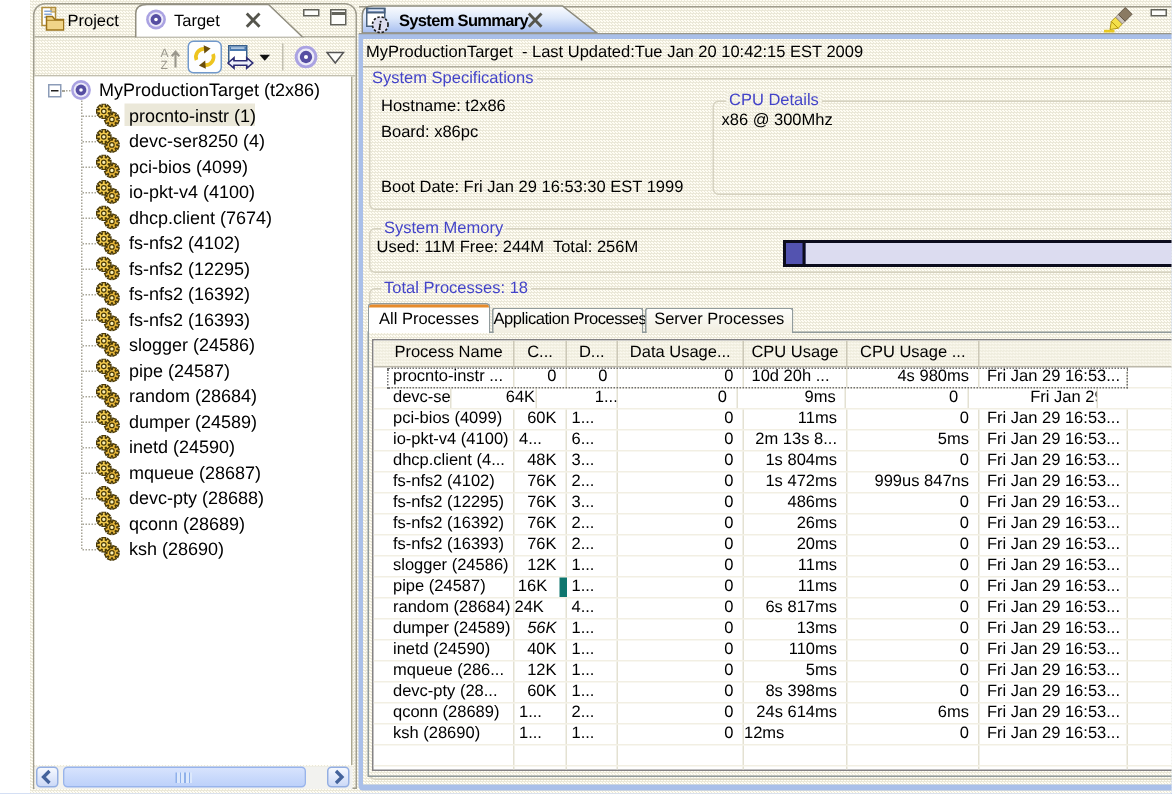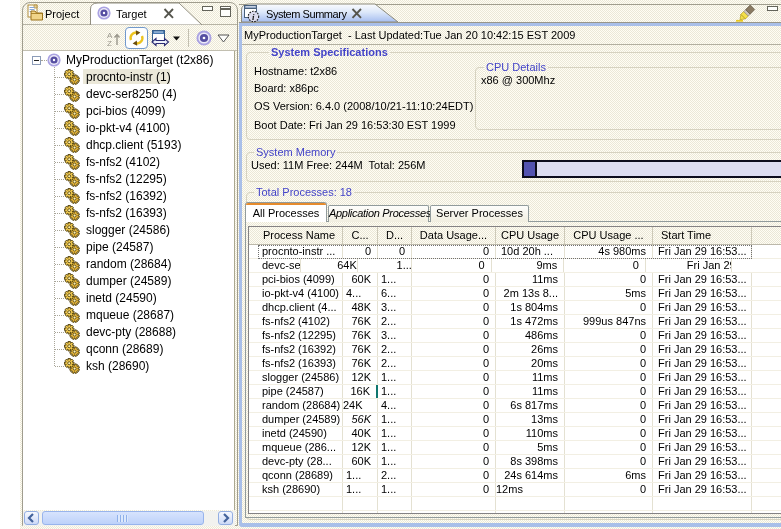--- a/index.html
+++ b/index.html
@@ -125,21 +125,21 @@
       <div class="t tr12" style="left:66px;top:104px;">pci-bios (4099)</div>
       <div class="doth" style="left:35px;top:128px;width:9px;"></div>
       <svg class="ab" style="left:44px;top:120px" width="16" height="16" viewBox="0 0 16 16">
         <use href="#gear"></use>
       </svg>
       <div class="t tr12" style="left:66px;top:121px;">io-pkt-v4 (4100)</div>
       <div class="doth" style="left:35px;top:145px;width:9px;"></div>
       <svg class="ab" style="left:44px;top:137px" width="16" height="16" viewBox="0 0 16 16">
         <use href="#gear"></use>
       </svg>
-      <div class="t tr12" style="left:66px;top:138px;">dhcp.client (5193)</div>
+      <div class="t tr12" style="left:66px;top:138px;">dhcp.client (7674)</div>
       <div class="doth" style="left:35px;top:162px;width:9px;"></div>
       <svg class="ab" style="left:44px;top:154px" width="16" height="16" viewBox="0 0 16 16">
         <use href="#gear"></use>
       </svg>
       <div class="t tr12" style="left:66px;top:155px;">fs-nfs2 (4102)</div>
       <div class="doth" style="left:35px;top:179px;width:9px;"></div>
       <svg class="ab" style="left:44px;top:171px" width="16" height="16" viewBox="0 0 16 16">
         <use href="#gear"></use>
       </svg>
       <div class="t tr12" style="left:66px;top:172px;">fs-nfs2 (12295)</div>
@@ -230,21 +230,21 @@
       </defs>
   <path d="M1.5,19 L1.5,7 Q1.5,1 9,1 L135,1 L158,19 Z" fill="url(#tabg)" stroke="#8c8a7c"></path>
 </svg>
 <svg class="ab" style="left:224px;top:5px" width="16" height="18" viewBox="0 0 16 18">
   <rect x="0.5" y="0.5" width="12" height="12" fill="#fff" stroke="#48607c"></rect>
   <rect x="0.5" y="0.5" width="12" height="3" fill="#7890b8" stroke="#48607c"></rect>
   <rect x="1.6" y="1.3" width="10" height="1" fill="#e8eef6"></rect>
   <circle cx="9.5" cy="11.5" r="5.2" fill="#dcdcee" stroke="#1a1a1a" stroke-width="1.1" stroke-dasharray="1.6,1.2"></circle>
   <text x="8" y="15" font-size="9" font-family="Liberation Serif" fill="#111" font-weight="bold" font-style="italic">i</text>
 </svg>
-<div class="t" style="left:246px;top:8px;letter-spacing:-0.45px;">System Summary</div>
+<div class="t" style="left:246px;top:8px;letter-spacing:-0.45px;font-weight:bold;">System Summary</div>
 <svg class="ab" style="left:331px;top:8px" width="12" height="11" viewBox="0 0 12 11">
   <path d="M1.5,1 L10,9.8 M10,1 L1.5,9.8" stroke="#55554d" stroke-width="1.9"></path>
 </svg>
 
 <svg class="ab" style="left:714px;top:4px" width="24" height="18" viewBox="0 0 24 18">
   <g transform="rotate(-45 12 9)">
     <path d="M3,9.5 L7.5,6.3 L7.5,12.7 Z" fill="#f4e04a" stroke="#b09410" stroke-width="0.6"></path>
     <rect x="7.5" y="6.3" width="4" height="6.4" fill="#f4e04a" stroke="#b09410" stroke-width="0.6"></rect>
     <rect x="11.5" y="6.3" width="2.6" height="6.4" fill="#ccc4bc" stroke="#887c70" stroke-width="0.5"></rect>
     <rect x="14.1" y="6.3" width="6.5" height="6.4" fill="#8a7a62" stroke="#5c5040" stroke-width="0.6"></rect>
@@ -253,24 +253,23 @@
 </svg>
 <div class="ab" style="left:747px;top:6px;width:9px;height:3px;border:1px solid #63635a;background:#fdfdfb;"></div>
 <div class="ab" style="left:764px;top:6px;width:9px;height:9px;border:1px solid #63635a;background:#fdfdfb;">
   <div style="height:2px;background:#63635a;margin-top:1px;"></div>
 </div>
 
 <div class="t" style="left:224px;top:29px;">MyProductionTarget&nbsp; - Last Updated:Tue Jan 20 10:42:15 EST 2009</div>
 <div class="ab" style="left:222px;top:44px;width:554px;height:1px;background:#b2afa0;"></div>
 
 <div class="grp" style="left:226px;top:52px;width:545px;height:86px;"></div>
-<div class="grplabel" style="left:249px;top:46px;font-weight:bold;">System Specifications</div>
+<div class="grplabel" style="left:226px;top:46px;">System Specifications</div>
 <div class="t" style="left:234px;top:65px;">Hostname: t2x86</div>
 <div class="t" style="left:234px;top:82px;">Board: x86pc</div>
-<div class="t" style="left:234px;top:100px;">OS Version: 6.4.0 (2008/10/21-11:10:24EDT)</div>
 <div class="t" style="left:234px;top:119px;">Boot Date: Fri Jan 29 16:53:30 EST 1999</div>
 
 <div class="grp" style="left:455px;top:67px;width:308px;height:61px;"></div>
 <div class="grplabel" style="left:464px;top:61px;">CPU Details</div>
 <div class="t" style="left:461px;top:74px;">x86 @ 300Mhz</div>
 
 <div class="grp" style="left:226px;top:152px;width:545px;height:28px;"></div>
 <div class="grplabel" style="left:234px;top:146px;">System Memory</div>
 <div class="t" style="left:231px;top:159px;">Used: 11M Free: 244M&nbsp; Total: 256M</div>
 <div class="ab" style="left:502px;top:160px;width:266px;height:18px;border:2px solid #0c0c1c;background:#dcdcf0;box-sizing:border-box;">
@@ -278,36 +277,35 @@
 </div>
 
 <div class="grp" style="left:226px;top:192px;width:545px;height:326px;"></div>
 <div class="grplabel" style="left:234px;top:186px;">Total Processes: 18</div>
 
 <div class="ab" style="left:225px;top:221px;width:544px;height:297px;border:1px solid #919b9c;background:repeating-conic-gradient(#fffdf4 0% 25%, #ebe8d8 0% 50%) 0 0/2px 2px;box-sizing:border-box;"></div>
 <div class="ab" style="left:225px;top:202px;width:82px;height:20px;border:1px solid #919b9c;border-bottom:none;border-radius:3px 3px 0 0;background:#fff;box-sizing:border-box;z-index:2;">
   <div style="height:2px;background:#e68b2c;border-radius:3px 3px 0 0;"></div>
   <div style="text-align:center;margin-top:2px;white-space:nowrap;">All Processes</div>
 </div>
-<div class="ab" style="left:308px;top:205px;width:101px;height:17px;border:1px solid #919b9c;border-bottom:none;border-radius:2px 2px 0 0;background:linear-gradient(#fefefc,#f1eee0);box-sizing:border-box;font-style:italic;">
+<div class="ab" style="left:308px;top:205px;width:101px;height:17px;border:1px solid #919b9c;border-bottom:none;border-radius:2px 2px 0 0;background:linear-gradient(#fefefc,#f1eee0);box-sizing:border-box;">
   <div style="text-align:center;margin-top:1px;white-space:nowrap;letter-spacing:-0.3px;">Application Processes</div>
 </div>
 <div class="ab" style="left:410px;top:205px;width:99px;height:17px;border:1px solid #919b9c;border-bottom:none;border-radius:2px 2px 0 0;background:linear-gradient(#fefefc,#f1eee0);box-sizing:border-box;">
   <div style="text-align:center;margin-top:1px;white-space:nowrap;">Server Processes</div>
 </div>
 
 <div id="tbl" class="ab" style="left:228px;top:226px;width:536px;height:288px;border:1px solid #848284;background:#fff;box-sizing:border-box;overflow:hidden;">
       <div style="display:flex;height:17px;background:repeating-conic-gradient(#fffdf4 0% 25%, #eae7d7 0% 50%) 0 0/2px 2px;border-bottom:1px solid #bcb8aa;">
         <div style="width:94px;box-sizing:border-box;border-right:1px solid #cdc9b8;line-height:17px;overflow:hidden;white-space:nowrap;text-align:center;padding-left:7px;">Process Name</div>
         <div style="width:35px;box-sizing:border-box;border-right:1px solid #cdc9b8;line-height:17px;overflow:hidden;white-space:nowrap;text-align:center;">C...</div>
         <div style="width:34px;box-sizing:border-box;border-right:1px solid #cdc9b8;line-height:17px;overflow:hidden;white-space:nowrap;text-align:center;">D...</div>
         <div style="width:84px;box-sizing:border-box;border-right:1px solid #cdc9b8;line-height:17px;overflow:hidden;white-space:nowrap;text-align:center;">Data Usage...</div>
         <div style="width:69px;box-sizing:border-box;border-right:1px solid #cdc9b8;line-height:17px;overflow:hidden;white-space:nowrap;text-align:center;">CPU Usage</div>
         <div style="width:88px;box-sizing:border-box;border-right:1px solid #cdc9b8;line-height:17px;overflow:hidden;white-space:nowrap;text-align:center;">CPU Usage ...</div>
-        <div style="width:99px;box-sizing:border-box;border-right:1px solid #cdc9b8;line-height:17px;overflow:hidden;white-space:nowrap;padding-left:8px;">Start Time</div>
         <div style="width:31px;box-sizing:border-box;border-right:1px solid #cdc9b8;line-height:17px;overflow:hidden;white-space:nowrap;border-right:none;"></div>
       </div>
       <div style="display:flex;height:13px;border-bottom:1px solid #f2efe3;">
         <div style="width:94px;box-sizing:border-box;border-right:1px solid #e4e1d2;line-height:13px;overflow:hidden;white-space:nowrap;padding-left:13px;">procnto-instr ...</div>
         <div style="width:35px;box-sizing:border-box;border-right:1px solid #e4e1d2;line-height:13px;overflow:hidden;white-space:nowrap;text-align:right;padding-right:6px;">0</div>
         <div style="width:34px;box-sizing:border-box;border-right:1px solid #e4e1d2;line-height:13px;overflow:hidden;white-space:nowrap;text-align:right;padding-right:6px;">0</div>
         <div style="width:84px;box-sizing:border-box;border-right:1px solid #e4e1d2;line-height:13px;overflow:hidden;white-space:nowrap;text-align:right;padding-right:6px;">0</div>
         <div style="width:69px;box-sizing:border-box;border-right:1px solid #e4e1d2;line-height:13px;overflow:hidden;white-space:nowrap;text-align:center;padding-right:6px;">10d 20h ...</div>
         <div style="width:88px;box-sizing:border-box;border-right:1px solid #e4e1d2;line-height:13px;overflow:hidden;white-space:nowrap;text-align:right;padding-right:6px;">4s 980ms</div>
         <div style="width:99px;box-sizing:border-box;border-right:1px solid #e4e1d2;line-height:13px;overflow:hidden;white-space:nowrap;padding-left:5px;">Fri Jan 29 16:53...</div>
@@ -398,21 +396,21 @@
         <div style="width:35px;box-sizing:border-box;border-right:1px solid #e4e1d2;line-height:13px;overflow:hidden;white-space:nowrap;text-align:right;padding-right:6px;">12K</div>
         <div style="width:34px;box-sizing:border-box;border-right:1px solid #e4e1d2;line-height:13px;overflow:hidden;white-space:nowrap;padding-left:3px;">1...</div>
         <div style="width:84px;box-sizing:border-box;border-right:1px solid #e4e1d2;line-height:13px;overflow:hidden;white-space:nowrap;text-align:right;padding-right:6px;">0</div>
         <div style="width:69px;box-sizing:border-box;border-right:1px solid #e4e1d2;line-height:13px;overflow:hidden;white-space:nowrap;text-align:right;padding-right:6px;">11ms</div>
         <div style="width:88px;box-sizing:border-box;border-right:1px solid #e4e1d2;line-height:13px;overflow:hidden;white-space:nowrap;text-align:right;padding-right:6px;">0</div>
         <div style="width:99px;box-sizing:border-box;border-right:1px solid #e4e1d2;line-height:13px;overflow:hidden;white-space:nowrap;padding-left:5px;">Fri Jan 29 16:53...</div>
         <div style="width:31px;box-sizing:border-box;border-right:1px solid #e4e1d2;line-height:13px;overflow:hidden;white-space:nowrap;border-right:none;"></div>
       </div>
       <div style="display:flex;height:13px;border-bottom:1px solid #f2efe3;">
         <div style="width:94px;box-sizing:border-box;border-right:1px solid #e4e1d2;line-height:13px;overflow:hidden;white-space:nowrap;padding-left:13px;">pipe (24587)</div>
-        <div style="width:35px;box-sizing:border-box;border-right:2px solid #0f766e;line-height:13px;overflow:hidden;white-space:nowrap;text-align:right;padding-right:6px;">16K</div>
+        <div style="width:35px;box-sizing:border-box;border-right:5px solid #0f766e;line-height:13px;overflow:hidden;white-space:nowrap;text-align:center;padding-right:6px;">16K</div>
         <div style="width:34px;box-sizing:border-box;border-right:1px solid #e4e1d2;line-height:13px;overflow:hidden;white-space:nowrap;padding-left:3px;">1...</div>
         <div style="width:84px;box-sizing:border-box;border-right:1px solid #e4e1d2;line-height:13px;overflow:hidden;white-space:nowrap;text-align:right;padding-right:6px;">0</div>
         <div style="width:69px;box-sizing:border-box;border-right:1px solid #e4e1d2;line-height:13px;overflow:hidden;white-space:nowrap;text-align:right;padding-right:6px;">11ms</div>
         <div style="width:88px;box-sizing:border-box;border-right:1px solid #e4e1d2;line-height:13px;overflow:hidden;white-space:nowrap;text-align:right;padding-right:6px;">0</div>
         <div style="width:99px;box-sizing:border-box;border-right:1px solid #e4e1d2;line-height:13px;overflow:hidden;white-space:nowrap;padding-left:5px;">Fri Jan 29 16:53...</div>
         <div style="width:31px;box-sizing:border-box;border-right:1px solid #e4e1d2;line-height:13px;overflow:hidden;white-space:nowrap;border-right:none;"></div>
       </div>
       <div style="display:flex;height:13px;border-bottom:1px solid #f2efe3;">
         <div style="width:94px;box-sizing:border-box;border-right:1px solid #e4e1d2;line-height:13px;overflow:hidden;white-space:nowrap;padding-left:13px;">random (28684)</div>
         <div style="width:35px;box-sizing:border-box;border-right:1px solid #e4e1d2;line-height:13px;overflow:hidden;white-space:nowrap;text-align:right;padding-right:21px;">24K</div>

